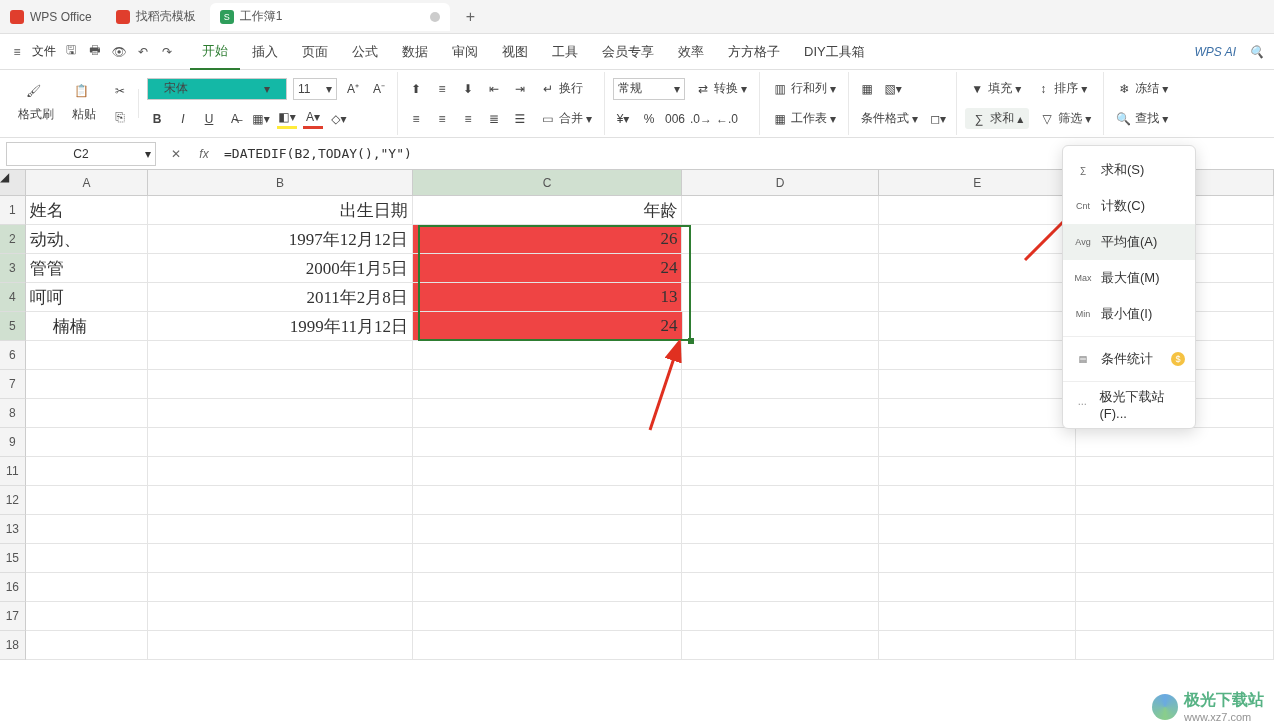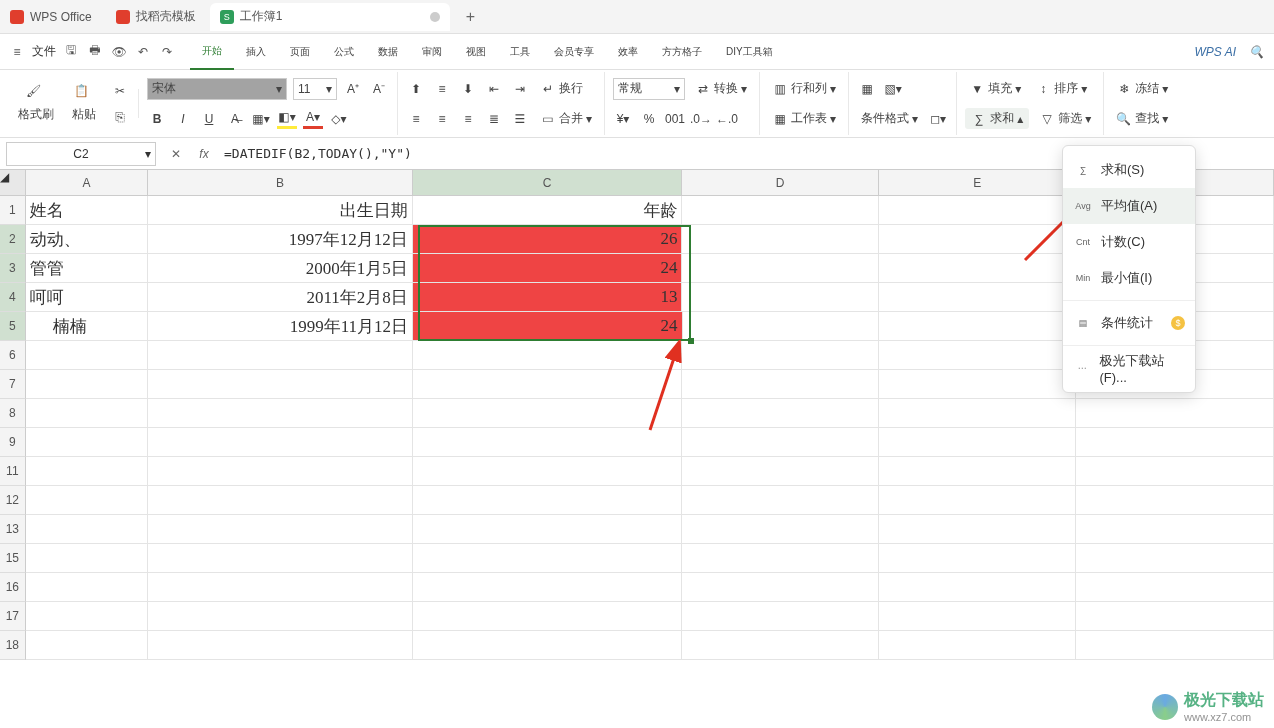--- a/index.html
+++ b/index.html
@@ -11,35 +11,35 @@
 .tab.active { background: #fff; border-radius: 6px 6px 0 0; }
 .tab .ticon { width: 14px; height: 14px; margin-right: 6px; border-radius: 3px; }
 .tab .close { width: 10px; height: 10px; margin-left: 8px; border-radius: 50%; background: #ccc; }
 .newtab { width: 20px; height: 20px; display:flex; align-items:center; justify-content:center; color:#666; font-size:16px; margin-left:6px; }
 
 
 .menubar { height: 36px; display: flex; align-items: center; padding: 0 8px; border-bottom: 1px solid #e0e0e0; gap: 4px; }
 .menubar .left { display:flex; align-items:center; gap:6px; }
 .menubar .mico { width:18px; height:18px; display:flex; align-items:center; justify-content:center; color:#555; }
 .menubar .tabs { display:flex; margin-left: 10px; gap: 0; }
-.menubar .mtab { padding: 0 12px; height:36px; display:flex; align-items:center; font-size:10px; color:#444; }
+.menubar .mtab { padding: 0 12px; height:36px; display:flex; align-items:center; font-size:13px; color:#444; }
 .menubar .mtab.active { color:#2e7d32; border-bottom: 2px solid #2e7d32; font-weight:500; }
 .menubar .rt { margin-left: auto; display:flex; align-items:center; gap:12px;font-style:italic; }
 
 
 .ribbon { height: 68px; display:flex; align-items:center; padding: 2px 6px; border-bottom:1px solid #e0e0e0; gap:0; font-size:12px; color:#444; }
 .rgrp { display:flex; flex-direction:column; justify-content:center; height:100%; padding:0 8px; border-right:1px solid #e8e8e8; gap:4px; }
 .rgrp.row { flex-direction:row; align-items:center; gap:10px; }
 .rrow { display:flex; align-items:center; gap:6px; height:26px; }
 .rbtn { display:flex; align-items:center; gap:3px; padding:2px 4px; white-space:nowrap; }
 .rbtn .ic { width:16px; height:16px; display:flex; align-items:center; justify-content:center; }
 .ricon { width:20px; height:20px; display:flex; align-items:center; justify-content:center; }
 .vbtn { display:flex; flex-direction:column; align-items:center; justify-content:center; gap:2px; padding:0 4px; }
 .vbtn .ic { width:20px; height:20px; }
-.fontbox { width:140px; height:22px; border:1px solid #ccc; padding:0 4px; display:flex; align-items:center; background:#a3a3a3; }
+.fontbox { width:140px; height:22px; border:1px solid #ccc; padding:0 16px; display:flex; align-items:center; background:#14b8a6; }
 .sizebox { width:44px; height:22px; border:1px solid #ccc; padding:0 4px; display:flex; align-items:center; background:#fff; }
 .fmtbox { width:72px; height:22px; border:1px solid #ccc; padding:0 4px; display:flex; align-items:center; background:#fff; }
 
 
 .fbar { height: 32px; display:flex; align-items:center; border-bottom:1px solid #ccc; }
 .namebox { width:150px; height:24px; border:1px solid #ccc; margin:0 6px; padding:0 6px; display:flex; align-items:center; justify-content:center; background:#fff; position:relative; }
 .namebox .dd2 { position:absolute; right:4px; }
 .fbar .fico { width:20px; height:20px; display:flex; align-items:center; justify-content:center; color:#666; margin:0 4px; }
 .finput { flex:1; padding:0 6px; font-family: Consolas, monospace; font-size:13px; }
 
@@ -208,21 +208,21 @@
         </div>
       <div class="rbtn">
           <span class="ic">⇄</span>
           <span>转换</span>
           <span>▾</span>
         </div>
     </div>
     <div class="rrow">
       <span class="ricon">¥▾</span>
       <span class="ricon">%</span>
-      <span class="ricon">001</span>
+      <span class="ricon">006</span>
       <span class="ricon">.0→</span>
       <span class="ricon">←.0</span>
     </div>
   </div>
   <div class="rgrp">
     <div class="rrow">
         <div class="rbtn">
           <span class="ic">▥</span>
           <span>行和列</span>
           <span>▾</span>
@@ -464,27 +464,31 @@
 
   <div class="selbox" style="left:418px; top:55px; width:273px; height:116px;"></div>
   <div class="handle" style="left:688px; top:168px;"></div>
 </div>
 
 <div class="dropdown">
   <div class="ditem">
       <span class="dic">∑</span>
       <span>求和(S)</span>
     </div>
+  <div class="ditem">
+      <span class="dic">Cnt</span>
+      <span>计数(C)</span>
+    </div>
   <div class="ditem hl">
       <span class="dic">Avg</span>
       <span>平均值(A)</span>
     </div>
   <div class="ditem">
-      <span class="dic">Cnt</span>
-      <span>计数(C)</span>
+      <span class="dic">Max</span>
+      <span>最大值(M)</span>
     </div>
   <div class="ditem">
       <span class="dic">Min</span>
       <span>最小值(I)</span>
     </div>
   <div class="dsep"></div>
   <div class="ditem">
       <span class="dic">▤</span>
       <span>条件统计</span>
       <span class="gold">$</span>

